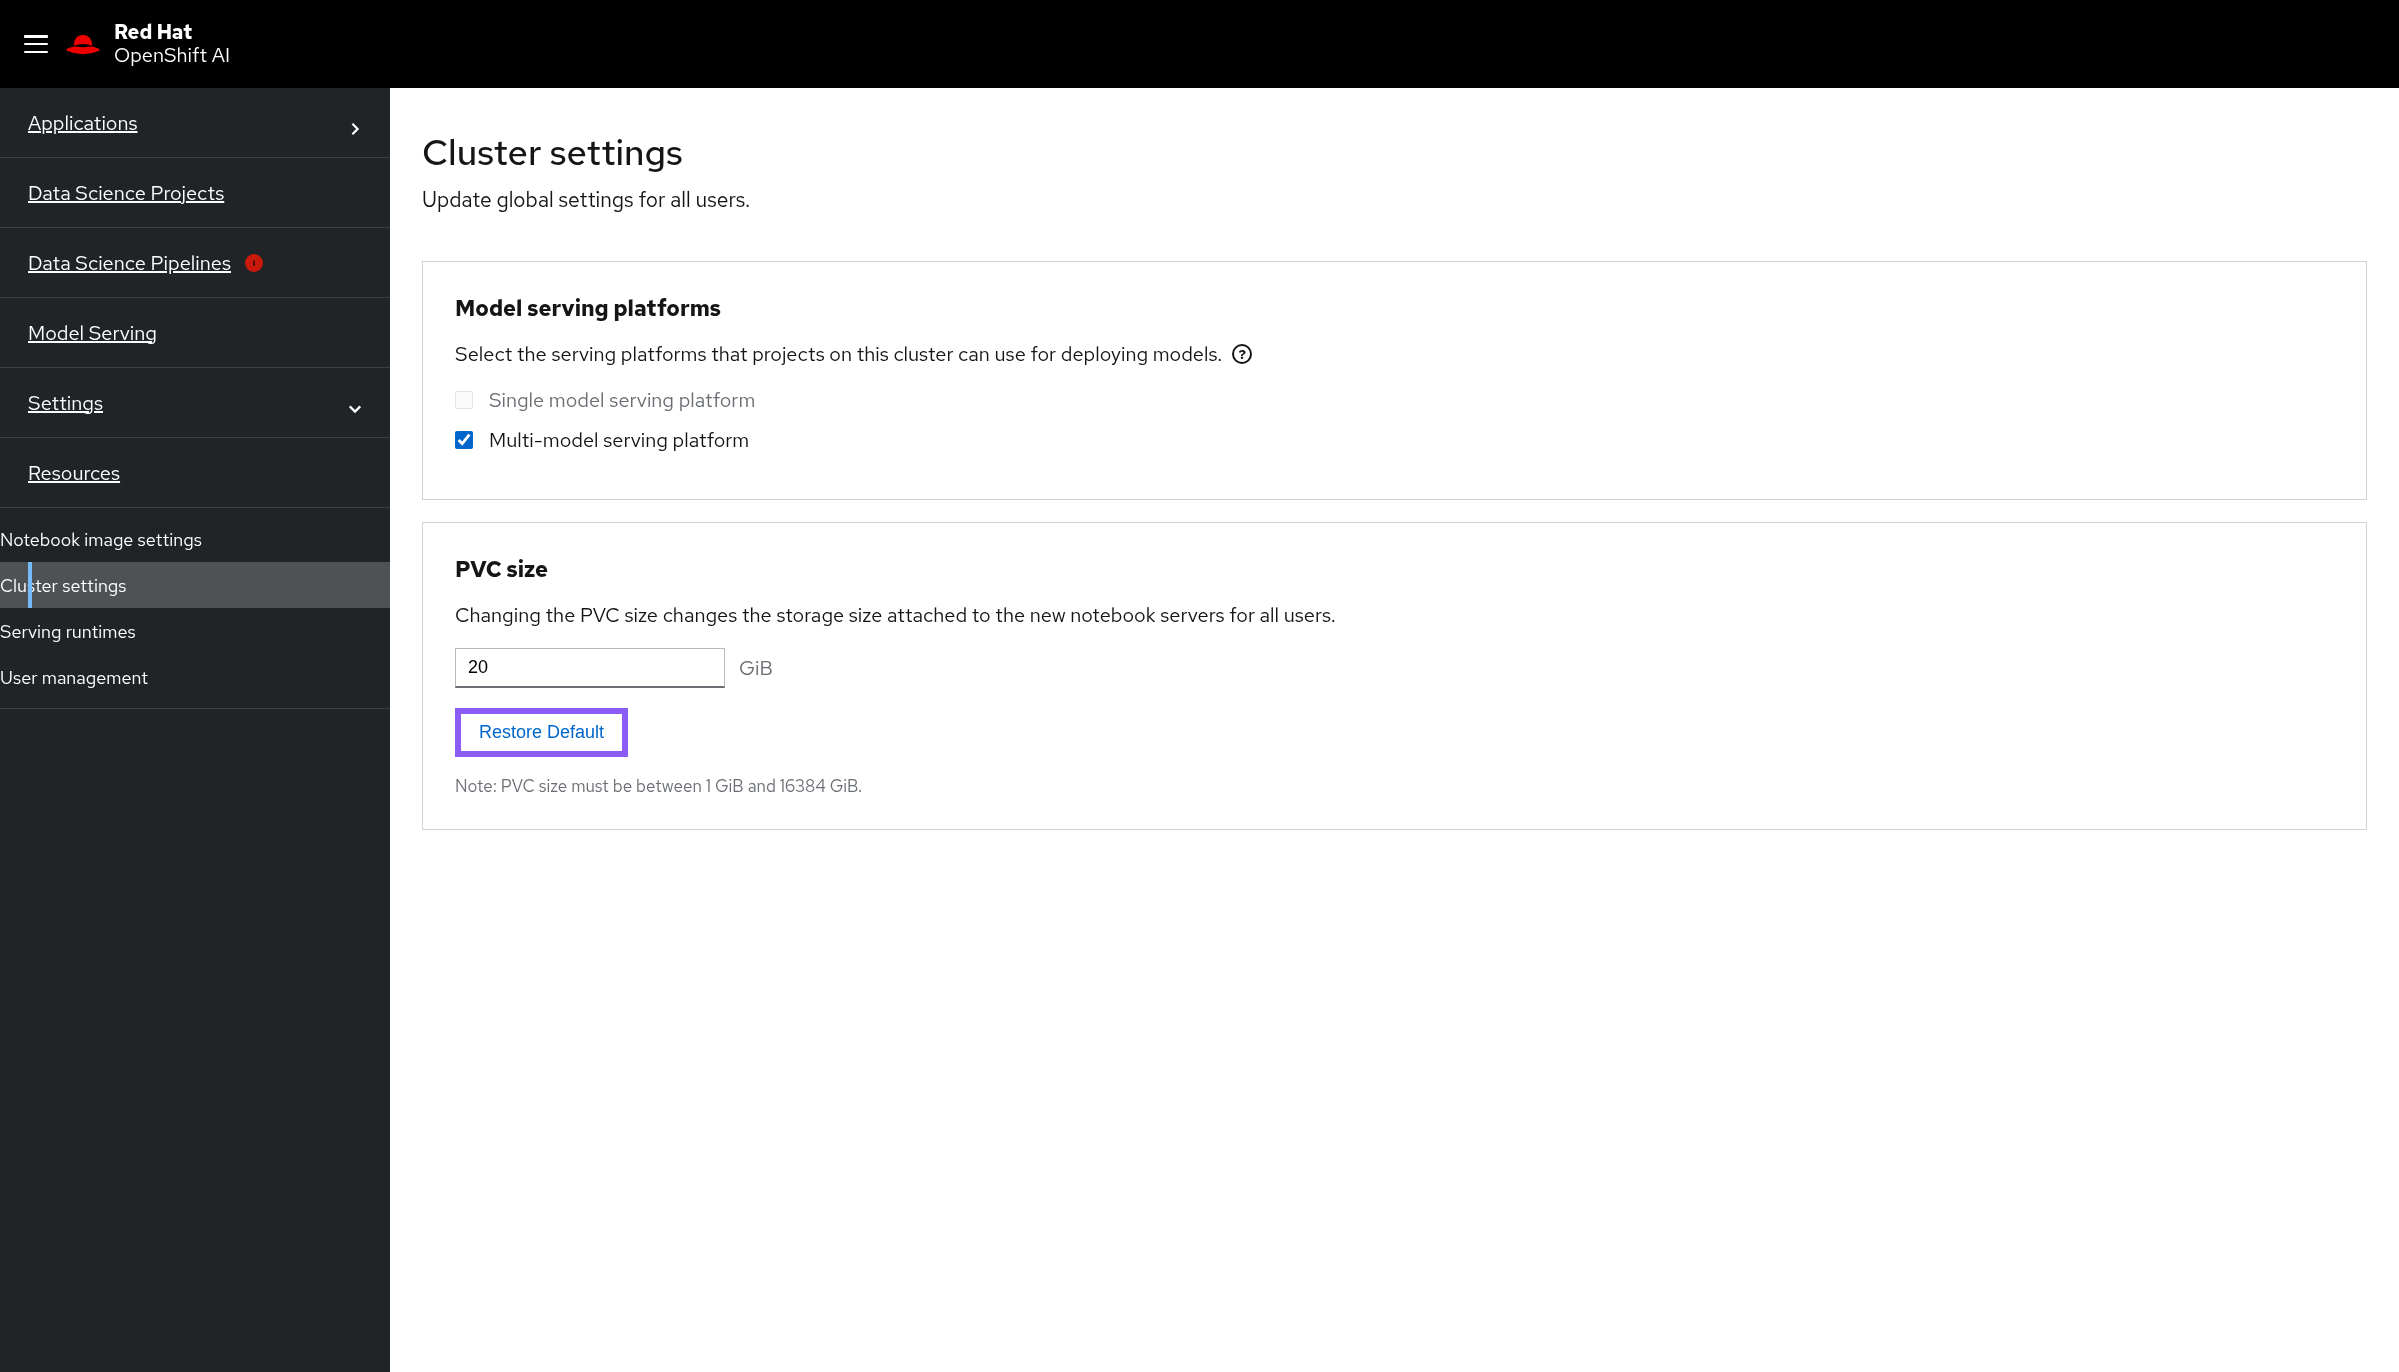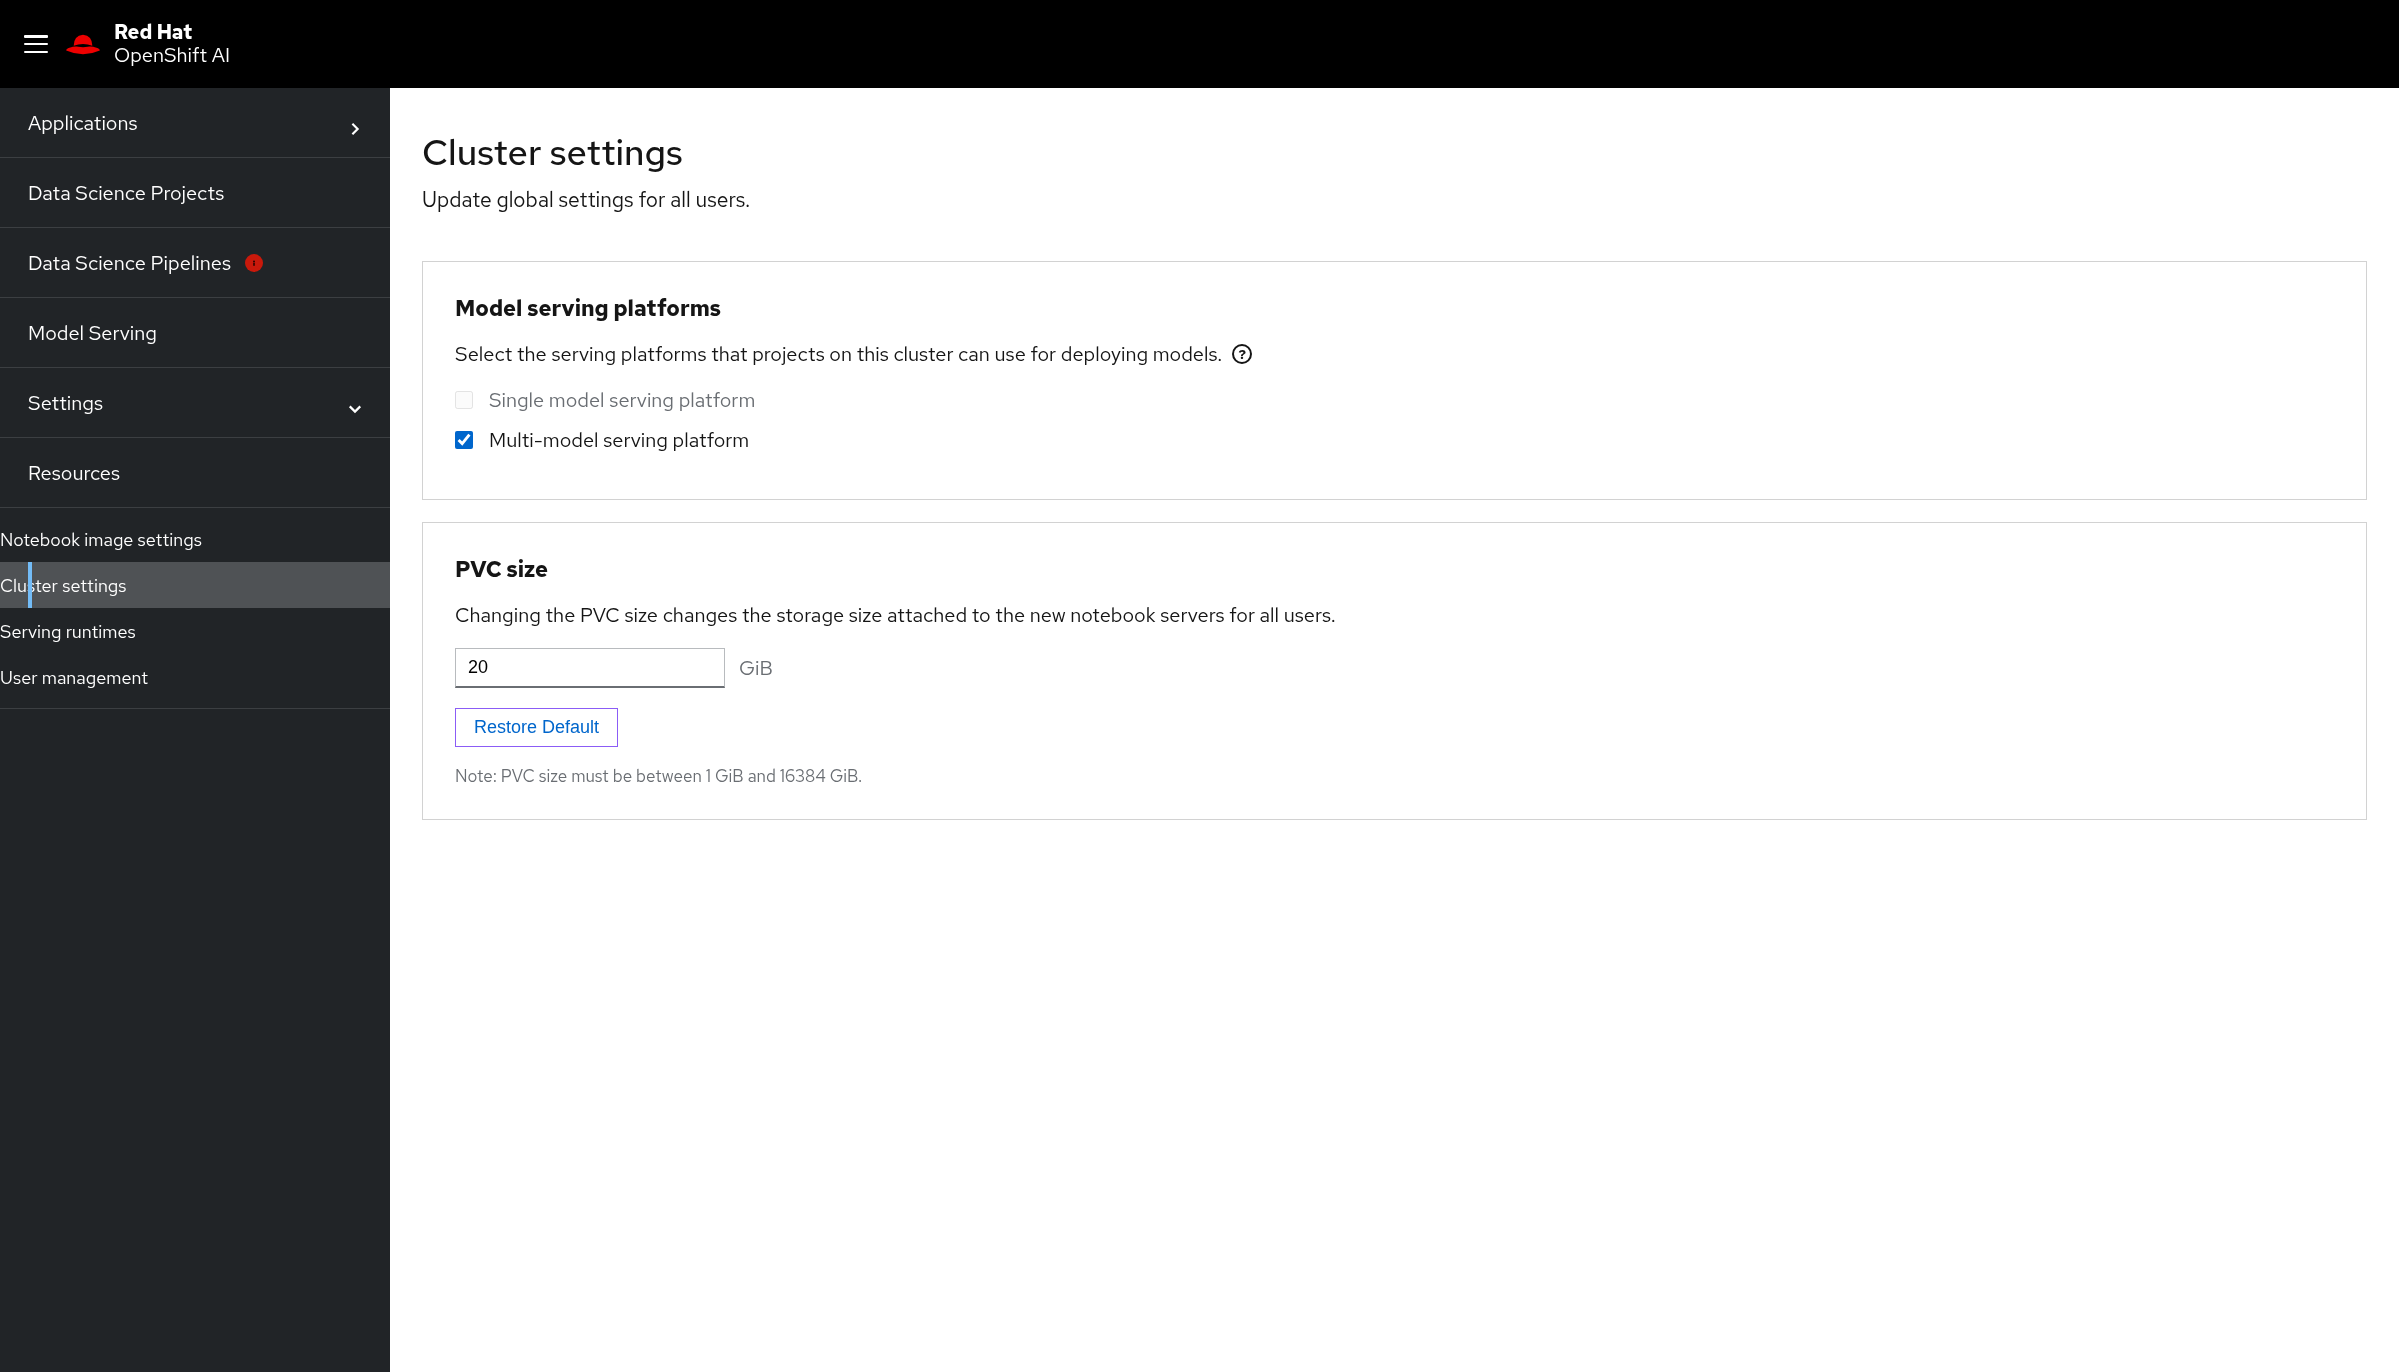--- a/index.html
+++ b/index.html
@@ -60,20 +60,21 @@
     .nav-item {
       height: 70px;
       display: flex;
       align-items: center;
       justify-content: space-between;
       padding: 0 28px;
       font-size: 20px;
       border-bottom: 1px solid #3c3f42;
       cursor: pointer;
       gap: 12px;
+      text-decoration: underline;
     }
     .nav-item .label-wrap { display: flex; align-items: center; gap: 14px; }
     .nav-sub {
       height: 46px;
       display: flex;
       align-items: center;
       font-size: 18px;
       cursor: pointer;
       position: relative;
     }
@@ -161,21 +162,21 @@
     .input-row input[type=text] {
       width: 270px;
       height: 40px;
       font-size: 18px;
       padding: 0 12px;
       border: 1px solid #b8bbbe;
       border-bottom: 2px solid #6a6e73;
     }
     .input-row .unit { font-size: 20px; color: #6a6e73; }
     .btn-secondary {
-      border: 1px solid #8b5cf6;
+      border: 6px solid #8b5cf6;
       background: #fff;
       color: #0066cc;
       font-size: 18px;
       padding: 8px 18px;
       cursor: pointer;
     }
     .note {
       font-size: 17px;
       color: #6a6e73;
       margin-top: 18px;

